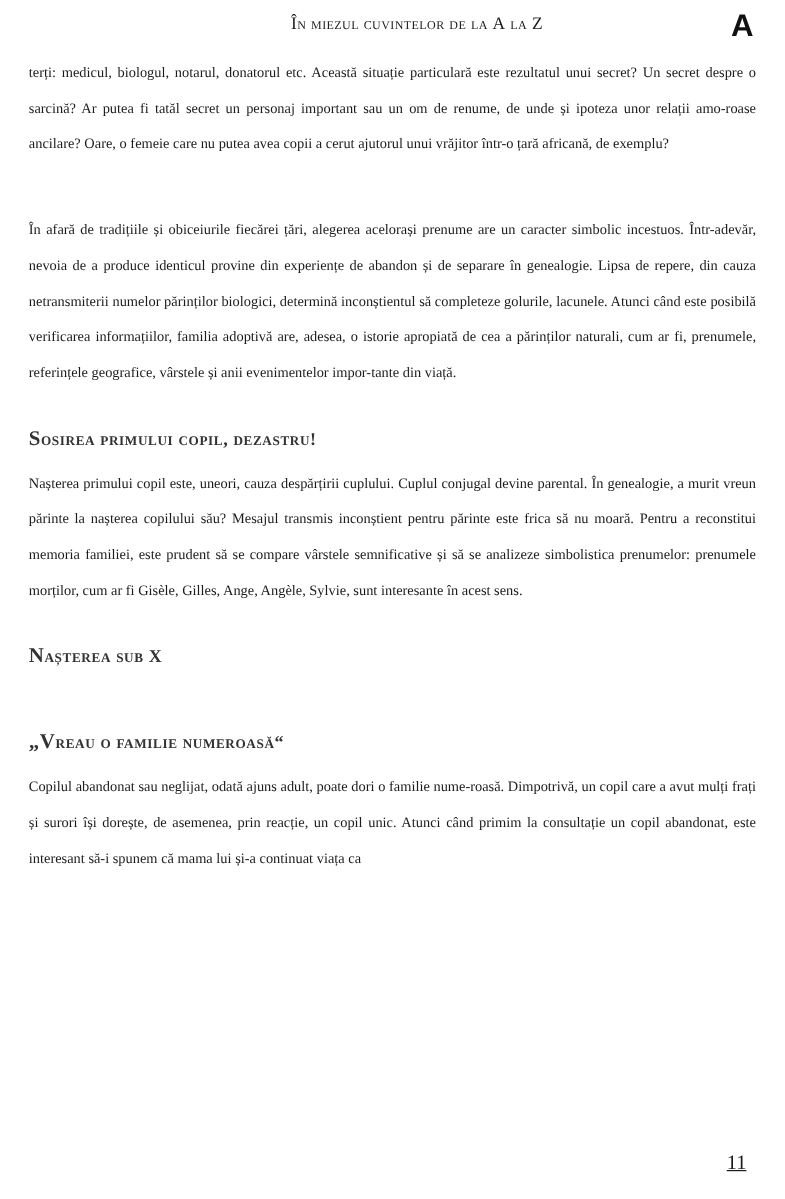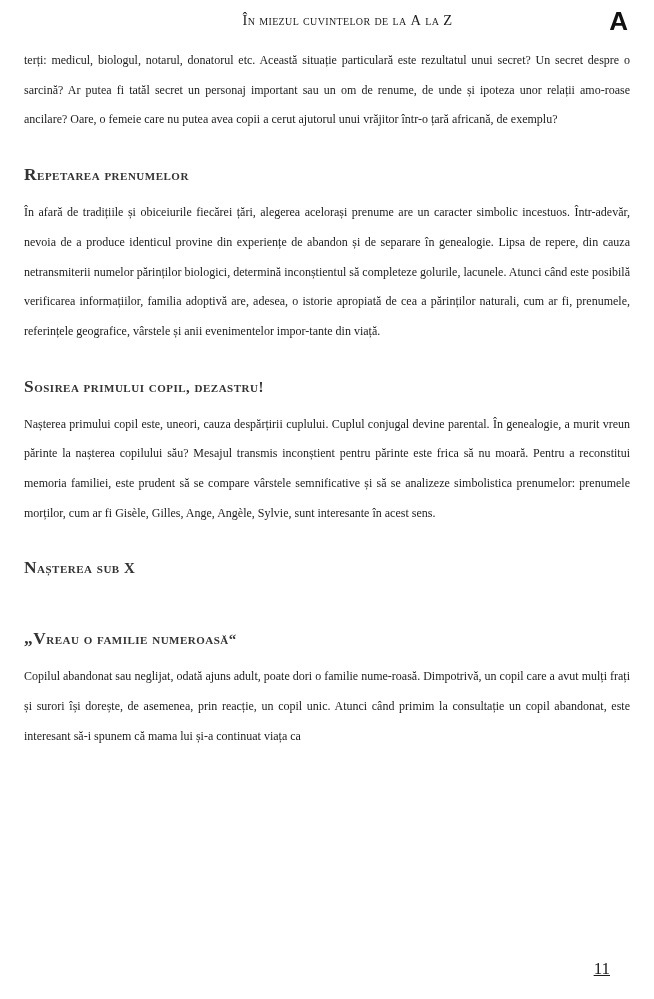--- a/index.html
+++ b/index.html
@@ -108,21 +108,21 @@
     font-size: 15px;
   }
 
   .sp-head-before { height: 29px; }
   .sp-head-after  { height: 13px; }
   .sp-par         { height: 8px; }
 
   
   .folio {
     position: absolute;
-    right: 44px;
+    right: 32px;
     bottom: 20px;
     font-family: "Liberation Serif", "DejaVu Serif", serif;
     font-size: 17px;
     color: #1b1b1b;
     text-decoration: underline;
   }
 </style>
 </head>
 <body>
 
@@ -131,21 +131,20 @@
   <div class="running-head">
     <div class="running-head-title"><span class="cap">Î</span><span>n miezul cuvintelor de la </span><span class="cap">A</span><span> la </span><span class="cap">Z</span></div>
     <div class="section-letter">A</div>
   </div>
 
   <div class="column">
 
     <p class="body-par first-par">terți: medicul, biologul, notarul, donatorul etc. Această situație particulară este rezultatul unui secret? Un secret despre o sarcină? Ar putea fi tatăl secret un personaj important sau un om de renume, de unde și ipoteza unor relații amo-roase ancilare? Oare, o femeie care nu putea avea copii a cerut ajutorul unui vrăjitor într-o țară africană, de exemplu?</p>
 
     <div class="sp-head-before"></div>
-    <h2 class="section-head"><span class="cap">R</span><span>epetarea prenumelor</span></h2>
     <div class="sp-head-after"></div>
     <p class="body-par">În afară de tradițiile și obiceiurile fiecărei țări, alegerea acelorași prenume are un caracter simbolic incestuos. Într-adevăr, nevoia de a produce identicul provine din experiențe de abandon și de separare în genealogie. Lipsa de repere, din cauza netransmiterii numelor părinților biologici, determină inconștientul să completeze golurile, lacunele. Atunci când este posibilă verificarea informațiilor, familia adoptivă are, adesea, o istorie apropiată de cea a părinților naturali, cum ar fi, prenumele, referințele geografice, vârstele și anii evenimentelor impor-tante din viață.</p>
 
     <div class="sp-head-before"></div>
     <h2 class="section-head"><span class="cap">S</span><span>osirea primului copil, dezastru!</span></h2>
     <div class="sp-head-after"></div>
     <p class="body-par">Nașterea primului copil este, uneori, cauza despărțirii cuplului. Cuplul conjugal devine parental. În genealogie, a murit vreun părinte la nașterea copilului său? Mesajul transmis inconștient pentru părinte este frica să nu moară. Pentru a reconstitui memoria familiei, este prudent să se compare vârstele semnificative și să se analizeze simbolistica prenumelor: prenumele morților, cum ar fi Gisèle, Gilles, Ange, Angèle, Sylvie, sunt interesante în acest sens.</p>
 
     <div class="sp-head-before"></div>
     <h2 class="section-head"><span class="cap">N</span><span>așterea sub </span><span class="kept">X</span></h2>

